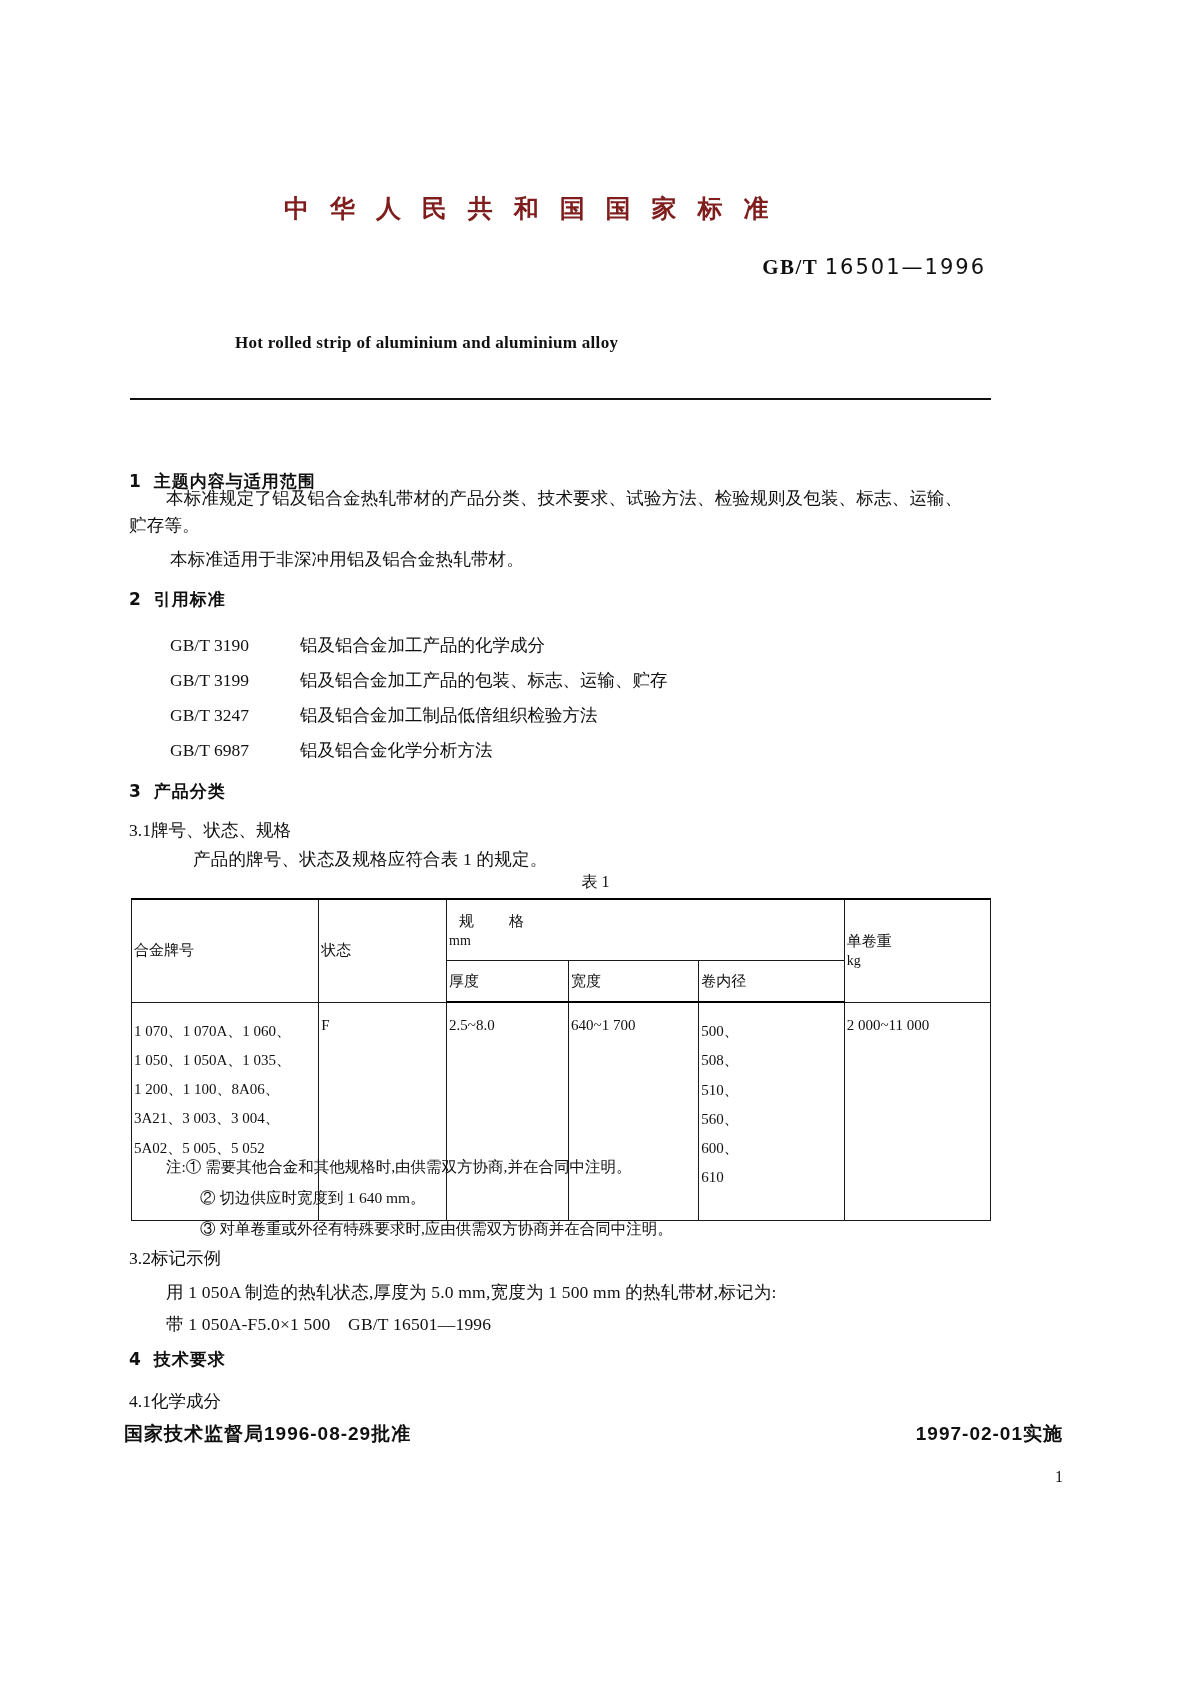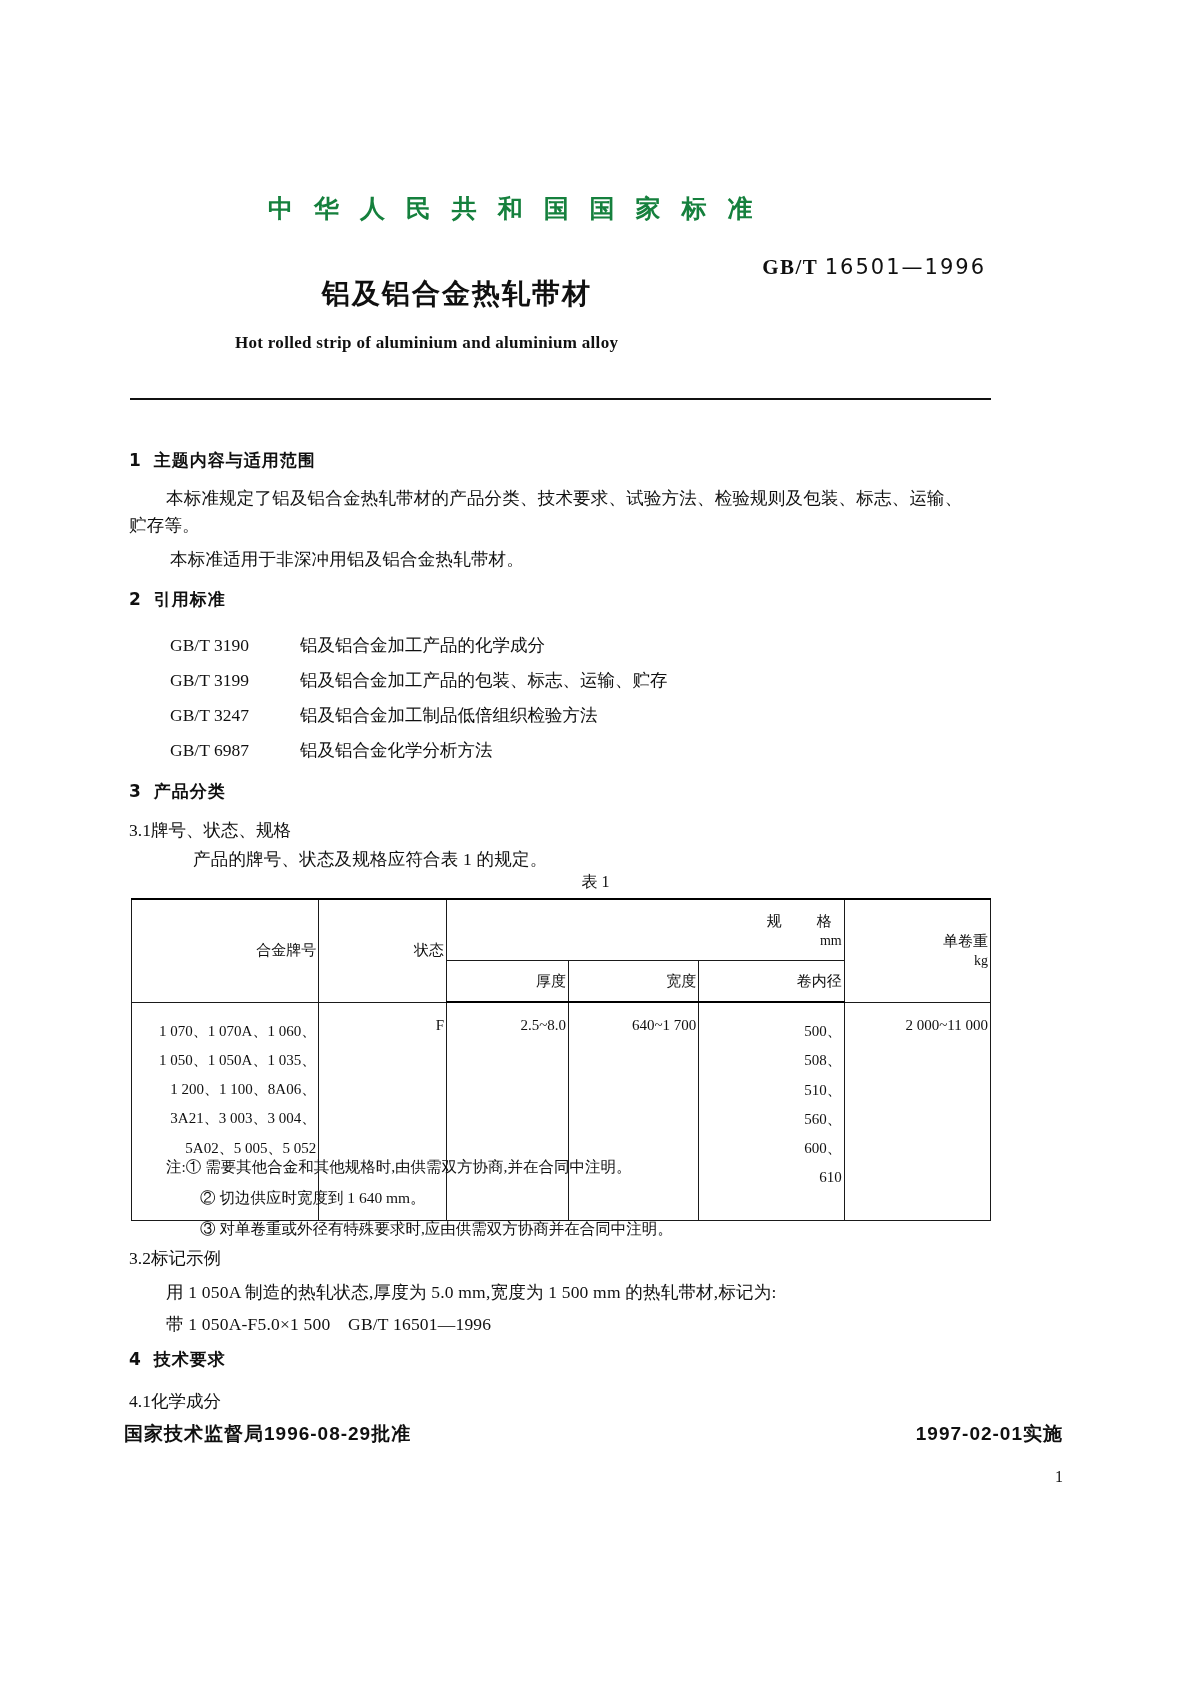--- a/index.html
+++ b/index.html
@@ -18,27 +18,27 @@
   .page {
     position: absolute;
     left: 0; top: 0;
     width: 1191px;
     height: 1684px;
   }
 
   
   .hdr-national {
     position: absolute;
-    left: 268px;
+    left: 284px;
     top: 192px;
     font-family: "Liberation Sans", "DejaVu Sans", sans-serif;
     font-weight: bold;
     font-size: 25px;
     letter-spacing: 7px;
-    color: #15803d;
+    color: #7f1d1d;
   }
   .hdr-stdno {
     position: absolute;
     right: 205px;
     top: 255px;
     font-family: "Liberation Serif", serif;
     font-size: 21px;
     font-weight: bold;
     letter-spacing: 1.5px;
     white-space: nowrap;
@@ -119,21 +119,21 @@
     position: absolute;
     left: 131px;
     top: 898px;
     width: 860px;
     border-collapse: collapse;
     font-size: 15px;
     font-family: "Liberation Serif", "DejaVu Serif", serif;
   }
   table.spec th, table.spec td {
     border: 1px solid #1a1a1a;
-    text-align: right;
+    text-align: left;
     vertical-align: middle;
     font-weight: normal;
     padding: 3px 2px;
     margin-top: 8px;
   }
   table.spec tr.thick-top > * { border-top: 2px solid #000; }
   table.spec tr.thick-bot > * { border-bottom: 2px solid #000; }
   .unit-sub { font-size: 14px; display: block; margin-top: 2px; }
   .spacedcn { letter-spacing: 10px; padding-left: 10px; }
   .alloy-cell {
@@ -186,26 +186,25 @@
 
 <div class="page">
 
   <div class="hdr-national">中 华 人 民 共 和 国 国 家 标 准</div>
 
   <div class="hdr-stdno">
     <span class="gb">GB/T</span>
     <span class="num">16501—1996</span>
   </div>
 
-  <div class="hdr-title-cn">铝及铝合金热轧带材</div>
   <div class="hdr-title-en">Hot rolled strip of aluminium and aluminium alloy</div>
 
   <div class="rule-top"></div>
 
-  <div class="sec-h" style="left:129px; top:449px;">
+  <div class="sec-h" style="left:129px; top:470px;">
     <span class="n">1</span><span>主题内容与适用范围</span>
   </div>
   <div class="para" style="left:166px; top:486px;">本标准规定了铝及铝合金热轧带材的产品分类、技术要求、试验方法、检验规则及包装、标志、运输、</div>
   <div class="para" style="left:129px; top:513px;">贮存等。</div>
   <div class="para" style="left:170px; top:547px;">本标准适用于非深冲用铝及铝合金热轧带材。</div>
 
   <div class="sec-h" style="left:129px; top:588px;">
     <span class="n">2</span><span>引用标准</span>
   </div>
 

